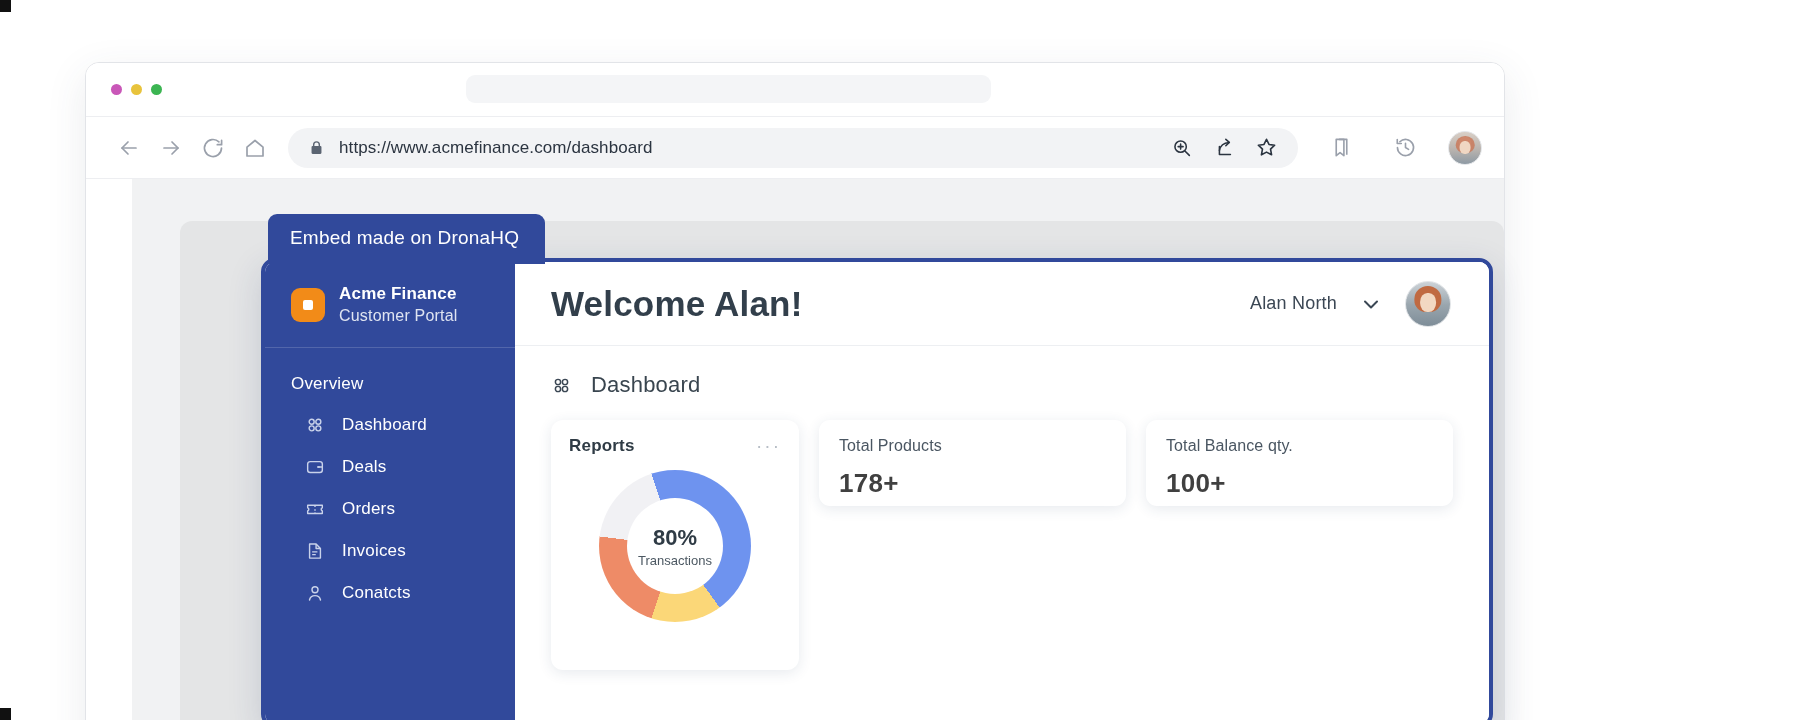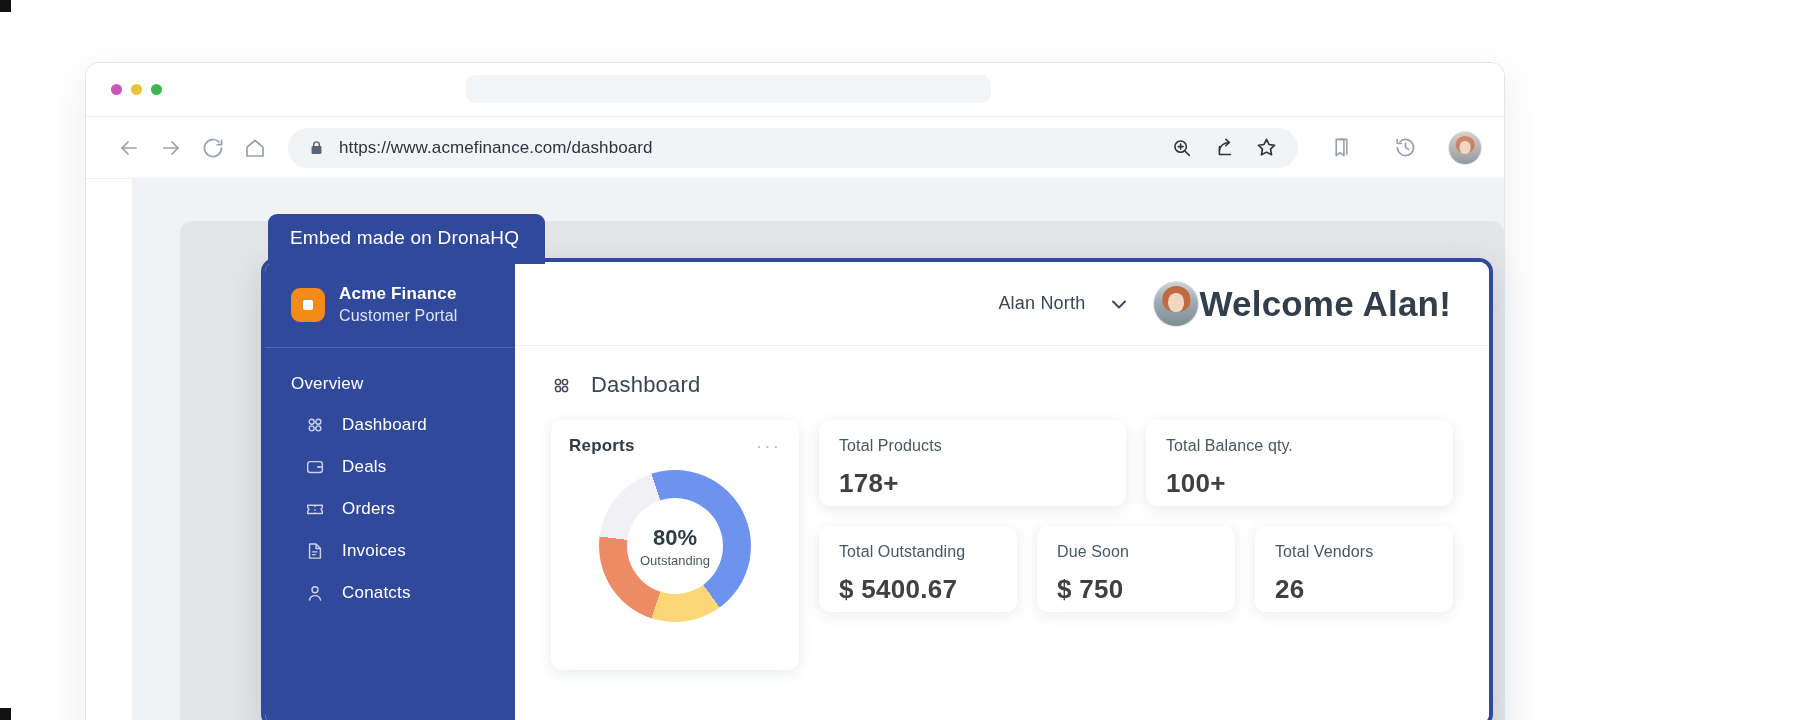--- a/index.html
+++ b/index.html
@@ -369,30 +369,30 @@
               </svg>
           </span>
           <span>Conatcts</span>
         </div>
       </nav>
     </aside>
 
     <section id="main">
 
       <div id="app-header">
+        <div id="welcome">Welcome Alan!</div>
         <div id="header-right">
           <span id="user-name">Alan North</span>
           <span id="chevron">
             <svg width="24" height="24" viewBox="0 0 24 24" fill="none" stroke="currentColor" stroke-width="2" stroke-linecap="round" stroke-linejoin="round">
                 <path d="M6 9.5l6 6 6-6"></path>
               </svg>
           </span>
           <span class="avatar-lg"></span>
         </div>
-        <div id="welcome">Welcome Alan!</div>
       </div>
 
       <div id="content">
 
         <div id="crumb">
           <span class="ci">
             <svg width="21" height="21" viewBox="0 0 24 24" fill="none" stroke="currentColor" stroke-width="1.7">
                 <circle cx="8" cy="8" r="3"></circle>
                 <circle cx="16" cy="8" r="3"></circle>
                 <circle cx="8" cy="16" r="3"></circle>
@@ -406,52 +406,38 @@
 
           <div id="reports-card">
             <div id="reports-head">
               <span id="reports-title">Reports</span>
               <span id="reports-menu">···</span>
             </div>
             <div id="donut-wrap">
               <div id="donut" style="background: conic-gradient(from -18deg, rgb(110, 147, 239) 0deg, rgb(110, 147, 239) 162deg, rgb(251, 215, 120) 162deg, rgb(251, 215, 120) 216deg, rgb(238, 139, 103) 216deg, rgb(238, 139, 103) 295.2deg, rgb(241, 241, 244) 295.2deg, rgb(241, 241, 244) 360deg);">
                 <div id="donut-hole">
                   <span id="donut-pct">80%</span>
-                  <span id="donut-label">Outstanding</span>
+                  <span id="donut-label">Transactions</span>
                 </div>
               </div>
             </div>
           </div>
 
           <div class="stat-col">
 
             <div class="stat-row">
               <div class="stat-card">
                 <div class="stat-label">Total Products</div>
                 <div class="stat-value">178+</div>
               </div>
               <div class="stat-card">
                 <div class="stat-label">Total Balance qty.</div>
                 <div class="stat-value">100+</div>
               </div>
             </div>
 
-            <div class="stat-row">
-              <div class="stat-card">
-                <div class="stat-label">Total Outstanding</div>
-                <div class="stat-value">$ 5400.67</div>
-              </div>
-              <div class="stat-card">
-                <div class="stat-label">Due Soon</div>
-                <div class="stat-value">$ 750</div>
-              </div>
-              <div class="stat-card">
-                <div class="stat-label">Total Vendors</div>
-                <div class="stat-value">26</div>
-              </div>
-            </div>
 
           </div>
         </div>
       </div>
     </section>
   </div>
 </div>
 
 </body></html>

